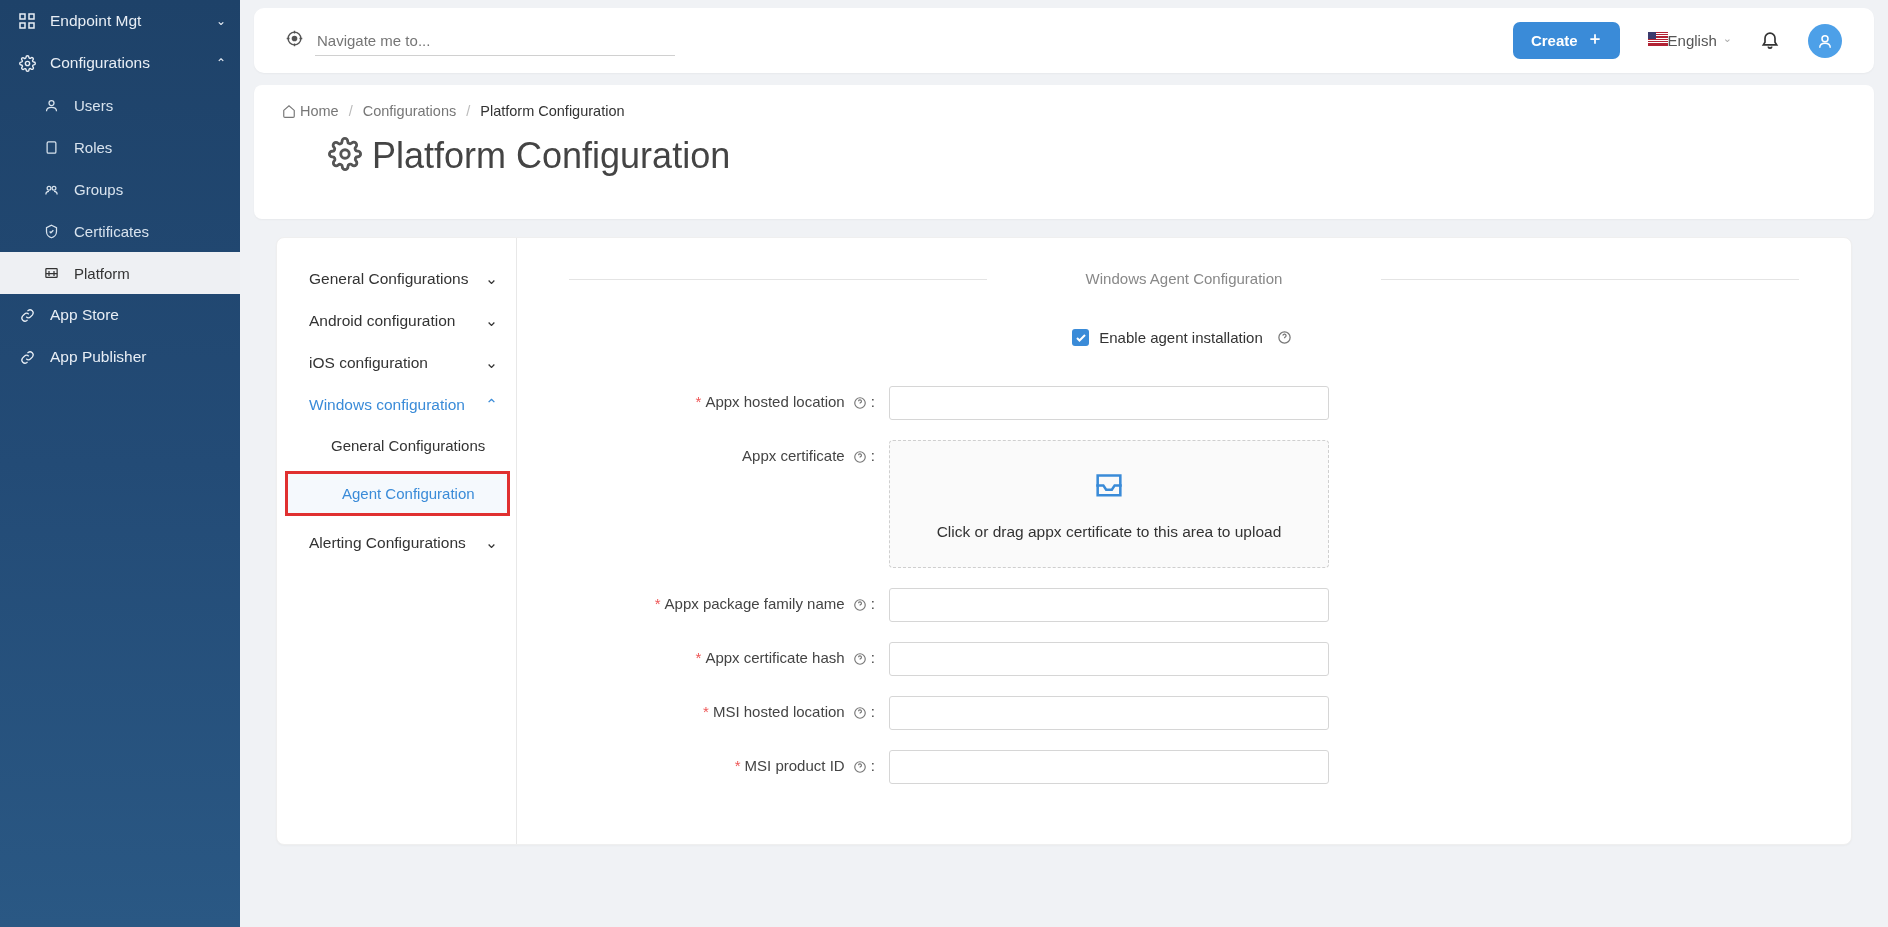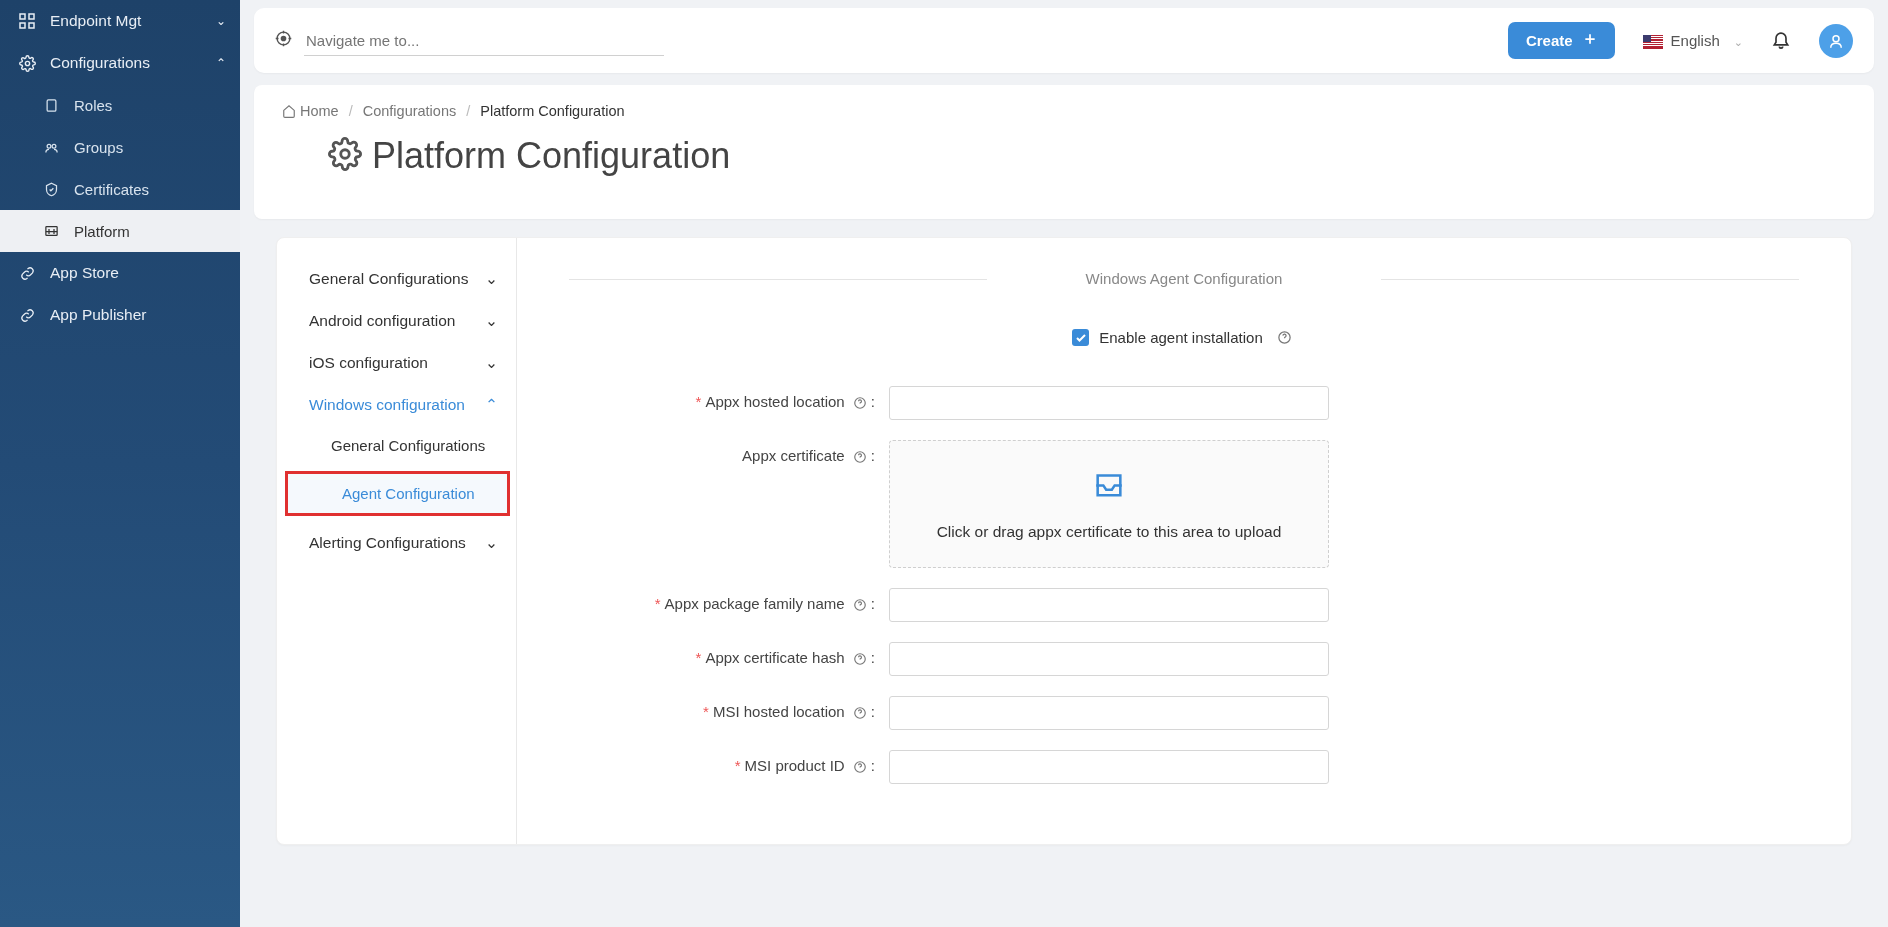--- a/index.html
+++ b/index.html
@@ -41,35 +41,35 @@
     background:#eef0f3; color:#333;
   }
   .nav-icon { width:18px; height:18px; display:inline-flex; align-items:center; justify-content:center; flex-shrink:0; }
 
   
   .main { flex:1; display:flex; flex-direction:column; }
 
   
   .topbar {
     background:#fff; margin:8px 14px 0 14px; border-radius:10px;
-    display:flex; align-items:center; padding:14px 21px;
+    display:flex; align-items:center; padding:14px 32px;
     box-shadow:0 1px 2px rgba(0,0,0,0.04);
   }
   .nav-input-wrap { display:flex; align-items:center; gap:12px; }
   .nav-input {
     border:none; border-bottom:1px solid #d0d0d0; width:360px;
     font-size:15px; padding:6px 2px; outline:none; color:#666;
   }
   .topbar-right { margin-left:auto; display:flex; align-items:center; gap:28px; }
   .create-btn {
     background:#3a8bd8; color:#fff; font-size:15px; font-weight:600;
     border:none; border-radius:7px; padding:10px 18px;
     display:flex; align-items:center; gap:10px; cursor:pointer;
   }
-  .lang { display:flex; align-items:flex-end; gap:8px; color:#555; font-size:15px; cursor:pointer; }
+  .lang { display:flex; align-items:flex-start; color:#555; font-size:15px; cursor:pointer; }
   .lang .chev-d { font-size:11px; color:#aaa; margin-left:6px; }
   .bell { cursor:pointer; }
   .avatar {
     width:34px; height:34px; border-radius:50%; background:#4da0e8;
     display:flex; align-items:center; justify-content:center; cursor:pointer;
   }
 
   
   .page-panel {
     background:#fff; margin:12px 14px 0 14px; border-radius:8px;
@@ -177,20 +177,29 @@
       <span class="nav-icon">
         <svg width="17" height="17" viewBox="0 0 24 24" fill="none" stroke="#e8eef5" stroke-width="2">
             <circle cx="12" cy="12" r="3"></circle>
             <path d="M19.4 15a1.65 1.65 0 0 0 .33 1.82l.06.06a2 2 0 1 1-2.83 2.83l-.06-.06a1.65 1.65 0 0 0-1.82-.33 1.65 1.65 0 0 0-1 1.51V21a2 2 0 0 1-4 0v-.09a1.65 1.65 0 0 0-1-1.51 1.65 1.65 0 0 0-1.82.33l-.06.06a2 2 0 1 1-2.83-2.83l.06-.06a1.65 1.65 0 0 0 .33-1.82 1.65 1.65 0 0 0-1.51-1H3a2 2 0 0 1 0-4h.09a1.65 1.65 0 0 0 1.51-1 1.65 1.65 0 0 0-.33-1.82l-.06-.06a2 2 0 1 1 2.83-2.83l.06.06a1.65 1.65 0 0 0 1.82.33h0a1.65 1.65 0 0 0 1-1.51V3a2 2 0 0 1 4 0v.09a1.65 1.65 0 0 0 1 1.51h0a1.65 1.65 0 0 0 1.82-.33l.06-.06a2 2 0 1 1 2.83 2.83l-.06.06a1.65 1.65 0 0 0-.33 1.82v0a1.65 1.65 0 0 0 1.51 1H21a2 2 0 0 1 0 4h-.09a1.65 1.65 0 0 0-1.51 1z"></path>
           </svg>
       </span>
       <span>Configurations</span>
       <span class="chev">⌃</span>
     </div>
 
+    <div class="nav-sub">
+      <span class="nav-icon">
+        <svg width="15" height="15" viewBox="0 0 24 24" fill="none" stroke="#d8e3ee" stroke-width="2">
+            <circle cx="12" cy="8" r="4"></circle>
+            <path d="M4 21c0-4 4-6 8-6s8 2 8 6"></path>
+          </svg>
+      </span>
+      <span>Users</span>
+    </div>
     <div class="nav-sub">
       <span class="nav-icon">
         <svg width="15" height="15" viewBox="0 0 24 24" fill="none" stroke="#d8e3ee" stroke-width="2">
             <rect x="5" y="3" width="14" height="18" rx="2"></rect>
           </svg>
       </span>
       <span>Roles</span>
     </div>
     <div class="nav-sub">
       <span class="nav-icon">

